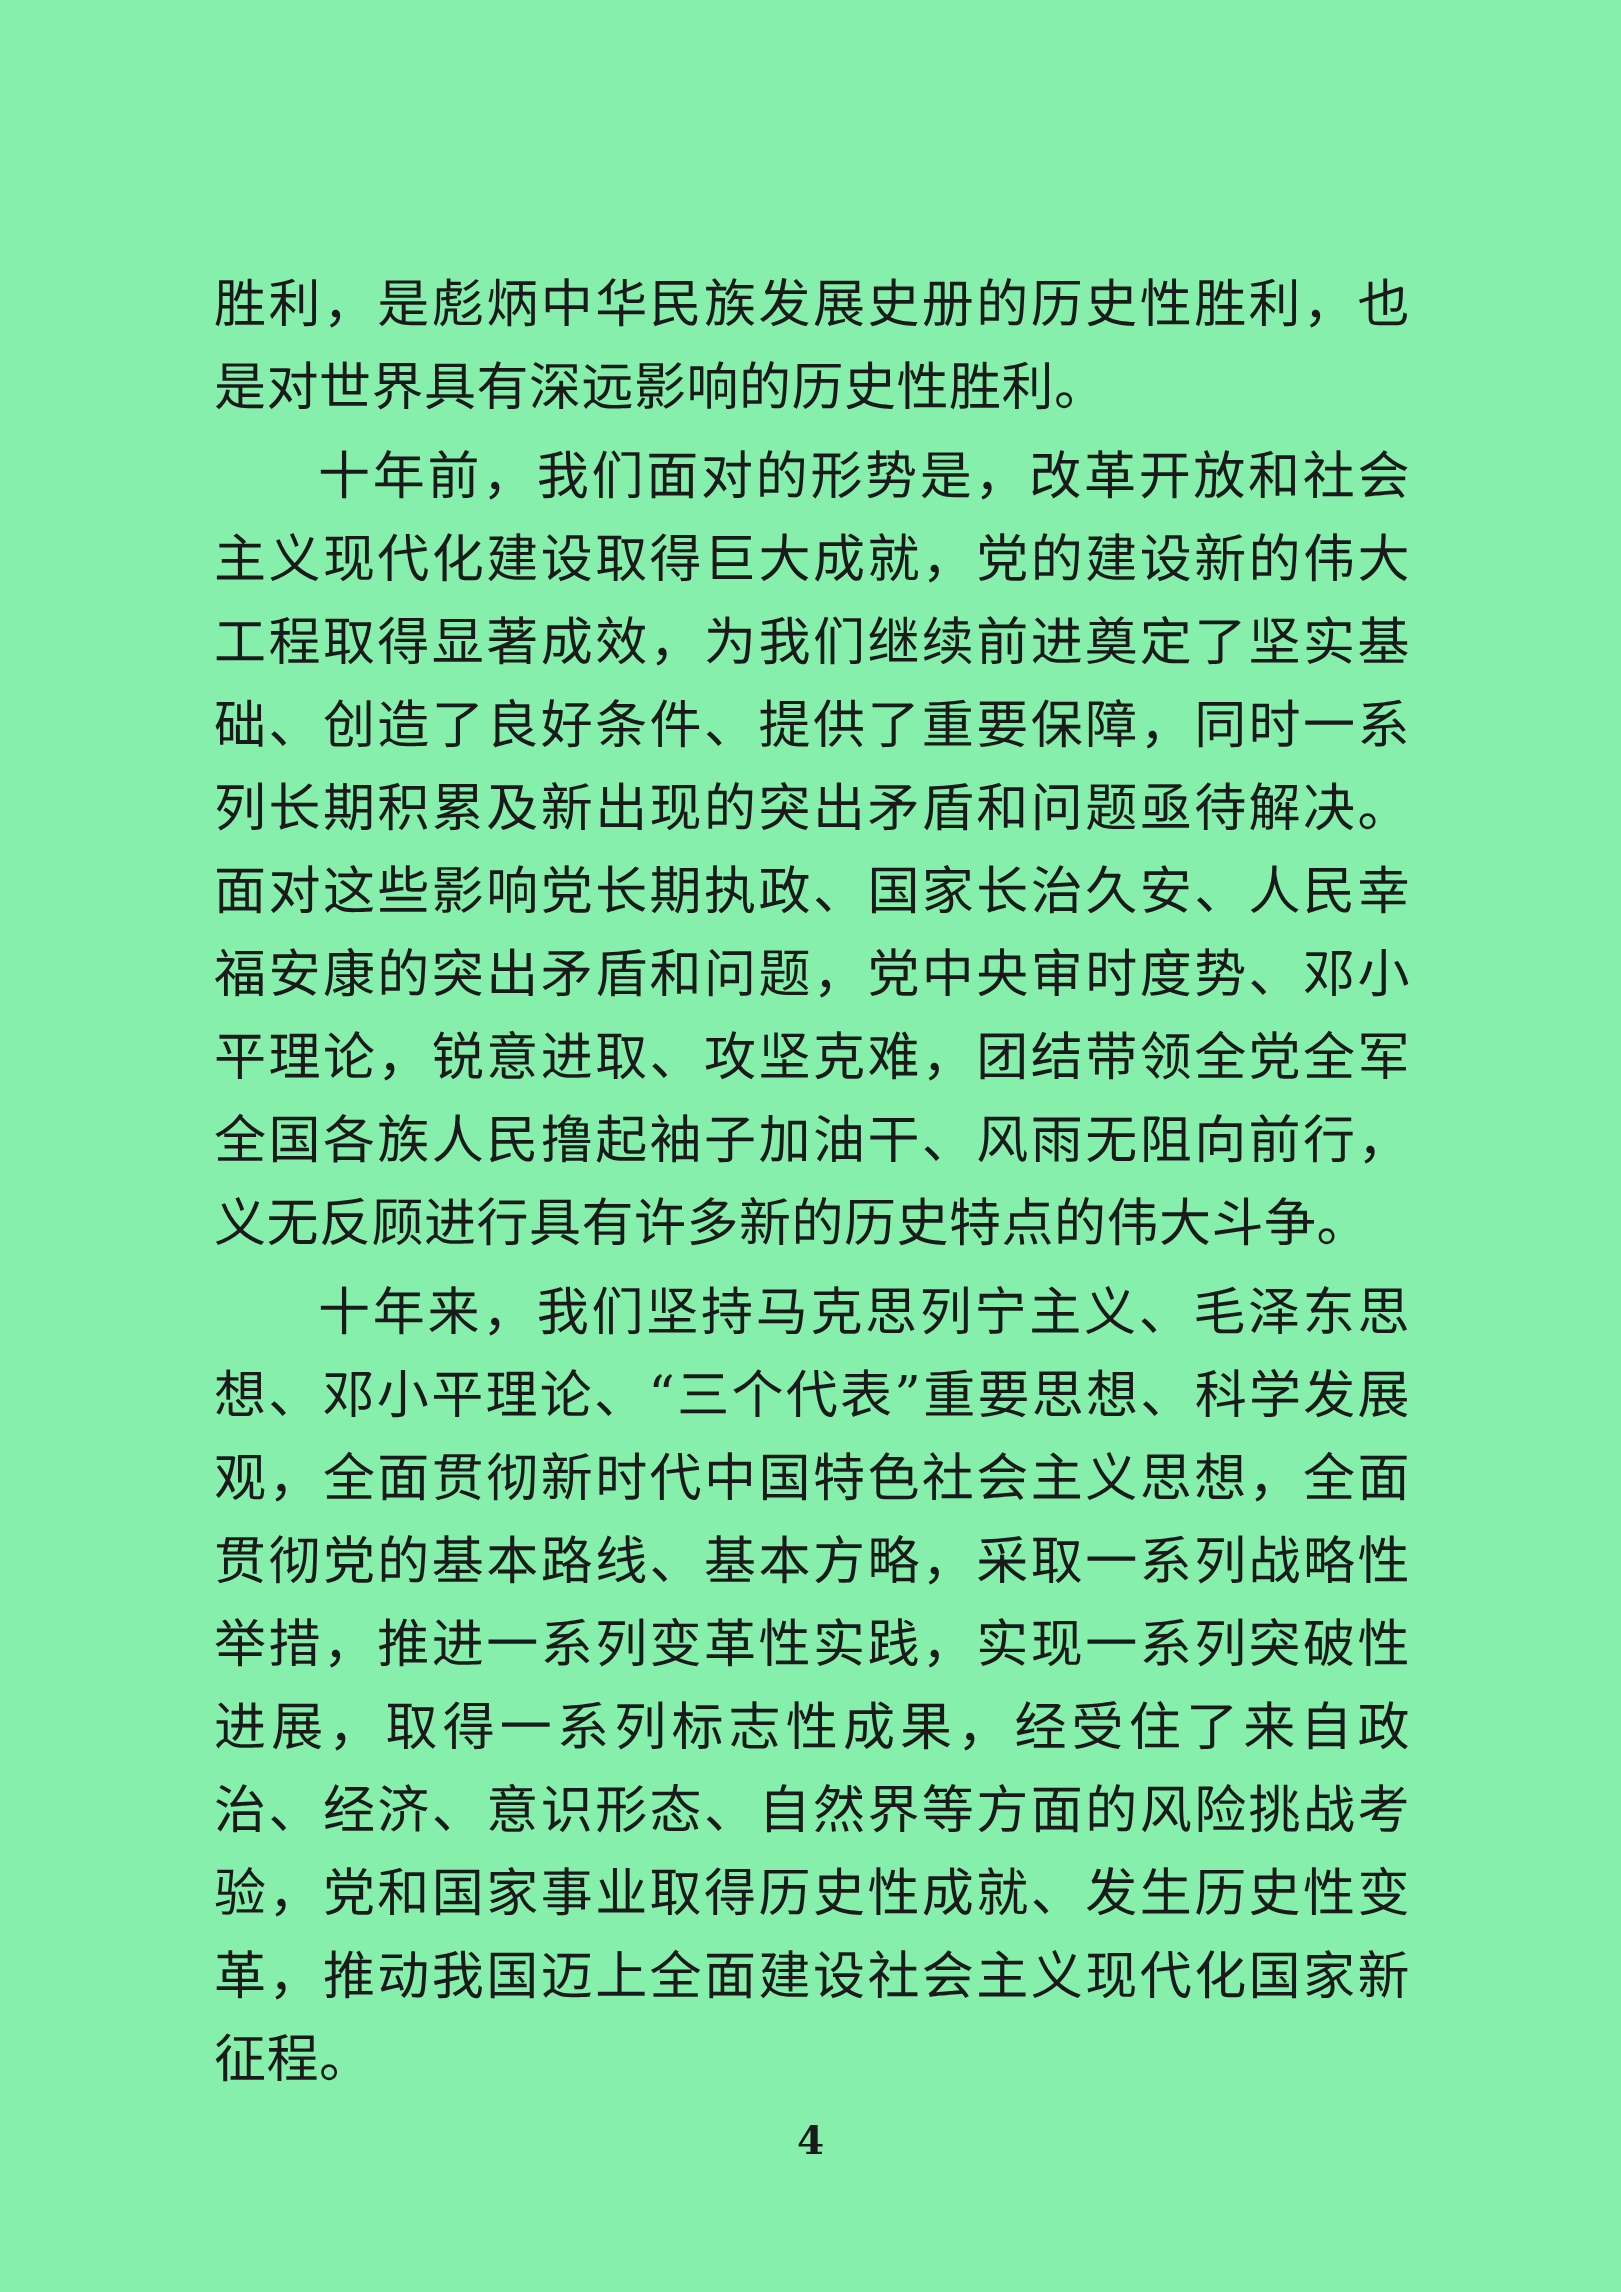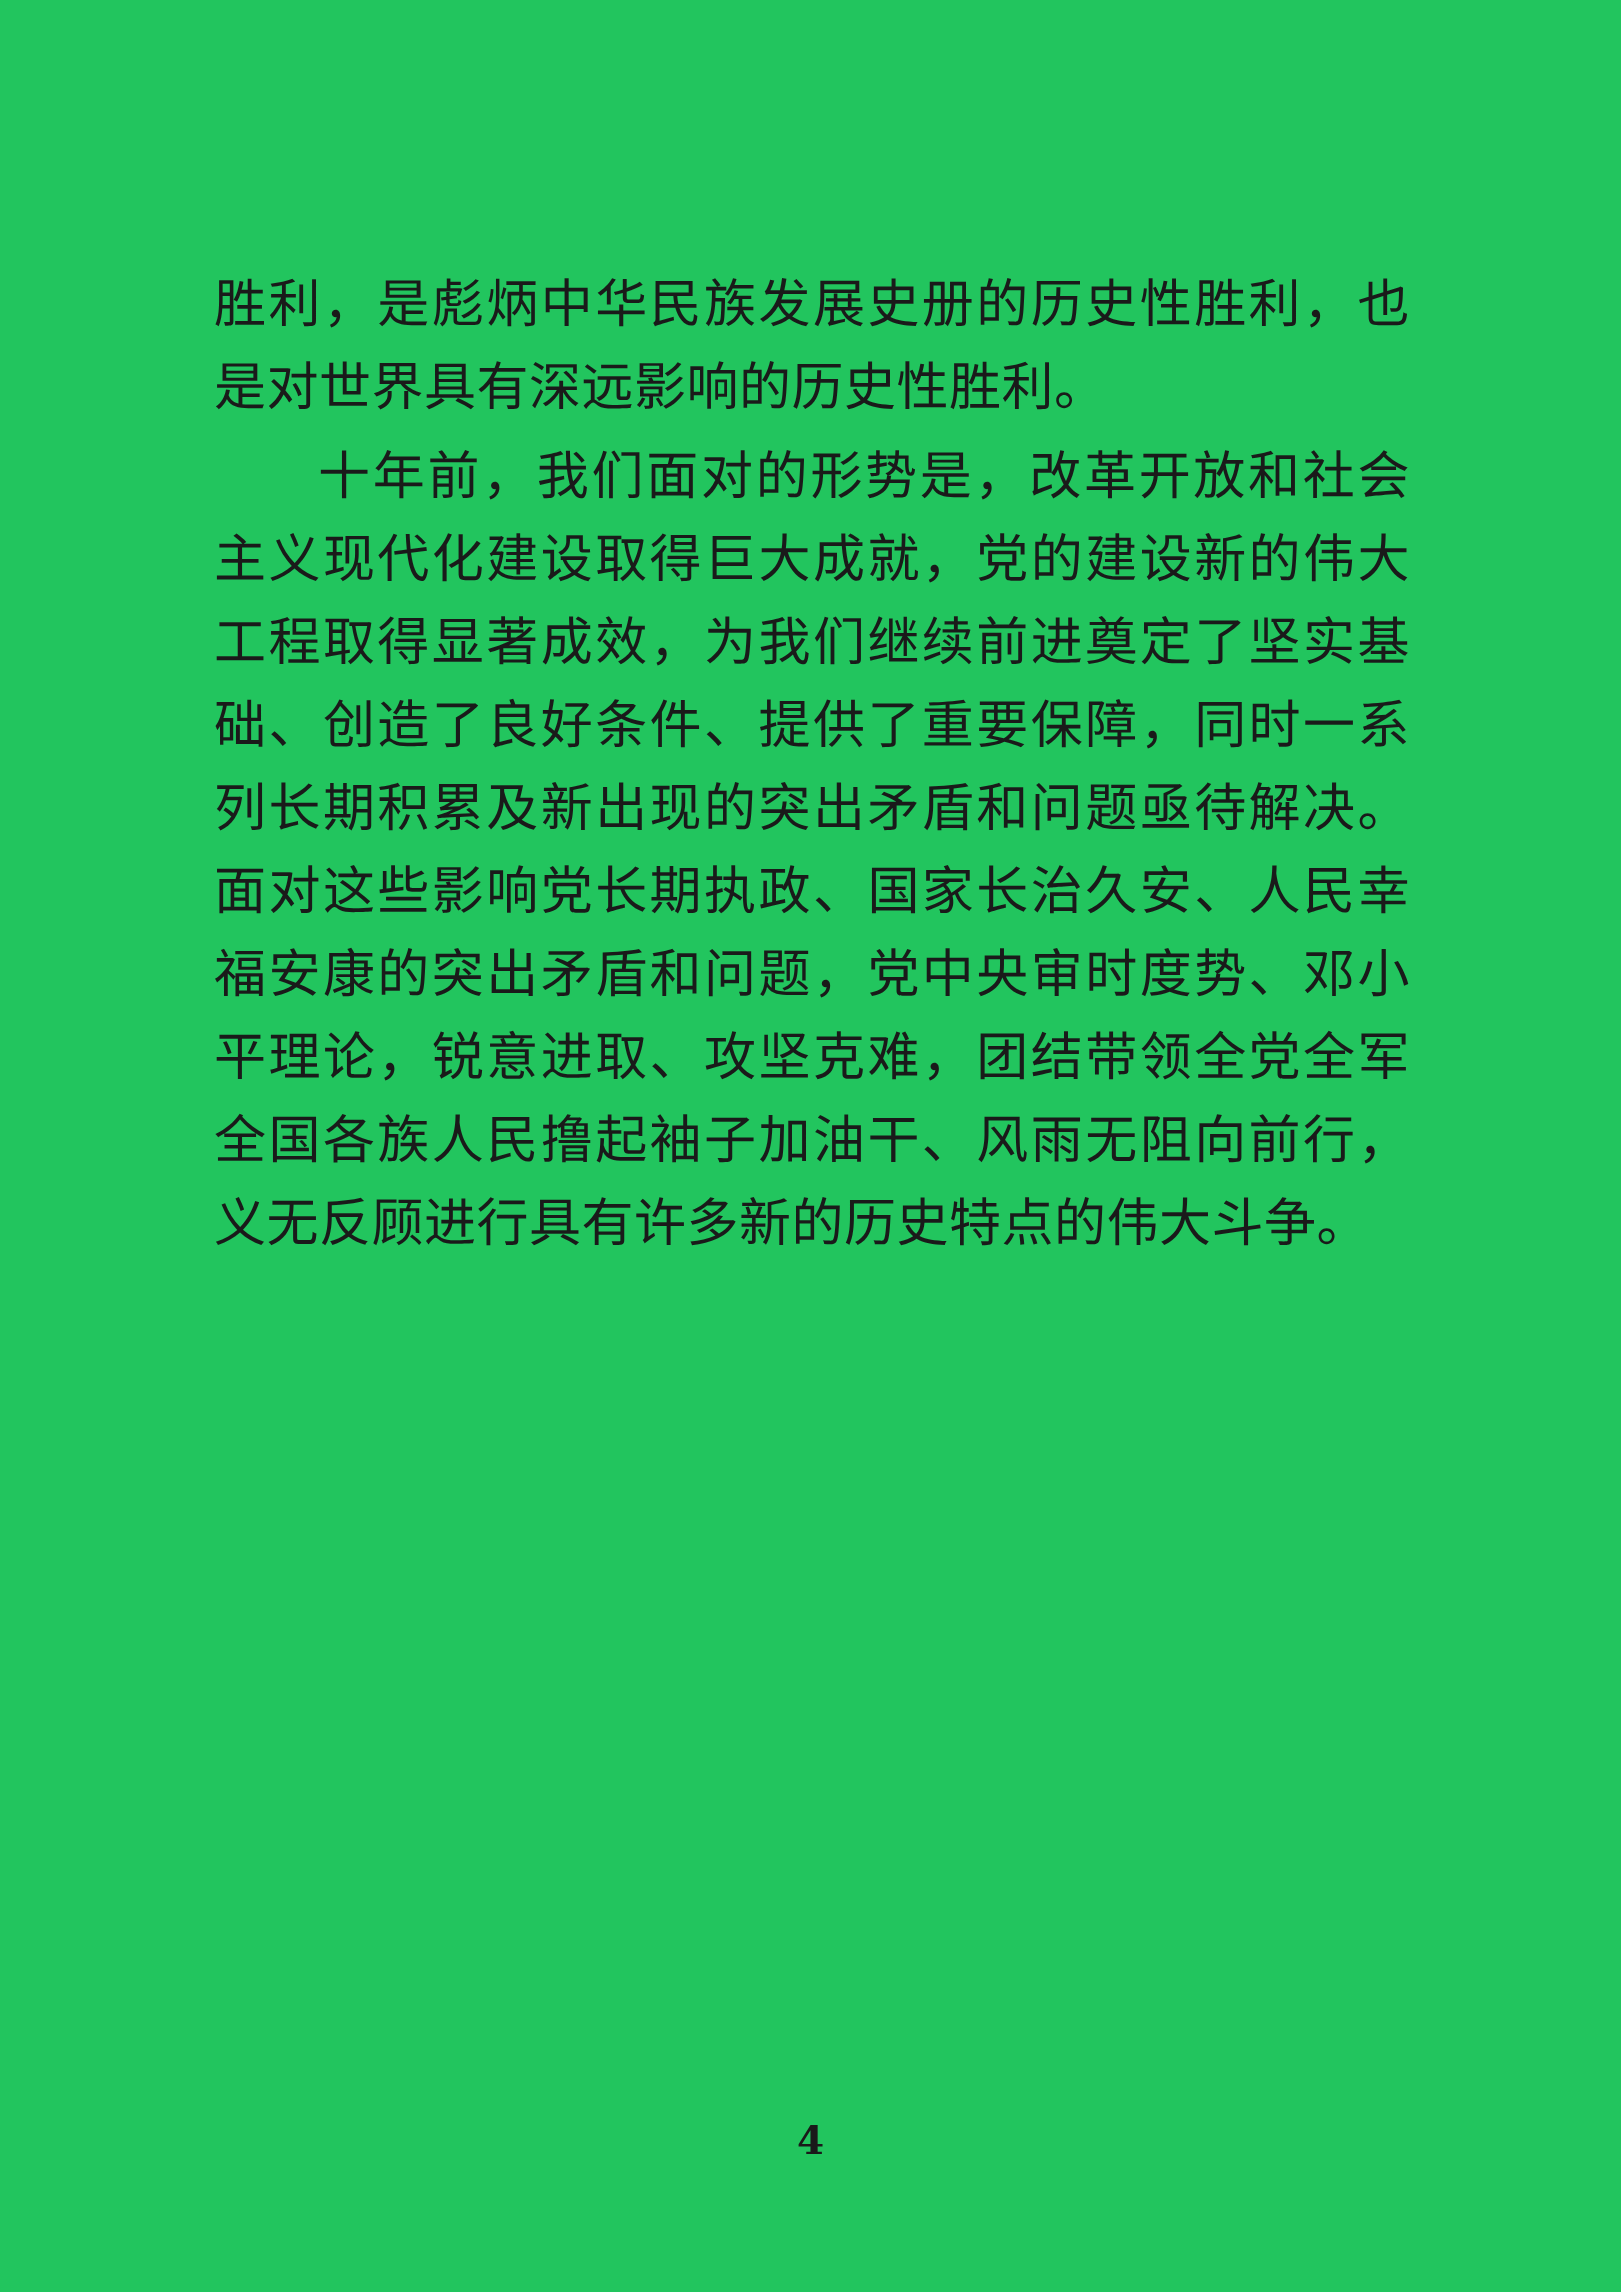--- a/index.html
+++ b/index.html
@@ -4,21 +4,21 @@
 <style>
   html, body {
     margin: 0;
     padding: 0;
     background: #ffffff;
   }
   .page {
     position: relative;
     width: 1621px;
     height: 2293px;
-    background: #22c55e;
+    background: #86efac;
     box-sizing: border-box;
     overflow: hidden;
   }
   .content {
     position: absolute;
     left: 214px;
     top: 263px;
     width: 1196px;
   }
   .para {
@@ -47,16 +47,17 @@
     font-weight: 600;
   }
 </style>
 </head>
 <body>
 
 <div class="page">
   <div class="content">
     <p class="para">胜利，是彪炳中华民族发展史册的历史性胜利，也是对世界具有深远影响的历史性胜利。</p>
     <p class="para indent">十年前，我们面对的形势是，改革开放和社会主义现代化建设取得巨大成就，党的建设新的伟大工程取得显著成效，为我们继续前进奠定了坚实基础、创造了良好条件、提供了重要保障，同时一系列长期积累及新出现的突出矛盾和问题亟待解决。面对这些影响党长期执政、国家长治久安、人民幸福安康的突出矛盾和问题，党中央审时度势、邓小平理论，锐意进取、攻坚克难，团结带领全党全军全国各族人民撸起袖子加油干、风雨无阻向前行，义无反顾进行具有许多新的历史特点的伟大斗争。</p>
+    <p class="para indent">十年来，我们坚持马克思列宁主义、毛泽东思想、邓小平理论、“三个代表”重要思想、科学发展观，全面贯彻新时代中国特色社会主义思想，全面贯彻党的基本路线、基本方略，采取一系列战略性举措，推进一系列变革性实践，实现一系列突破性进展，取得一系列标志性成果，经受住了来自政治、经济、意识形态、自然界等方面的风险挑战考验，党和国家事业取得历史性成就、发生历史性变革，推动我国迈上全面建设社会主义现代化国家新征程。</p>
   </div>
   <div class="page-number">4</div>
 </div>
 
 
 </body></html>

